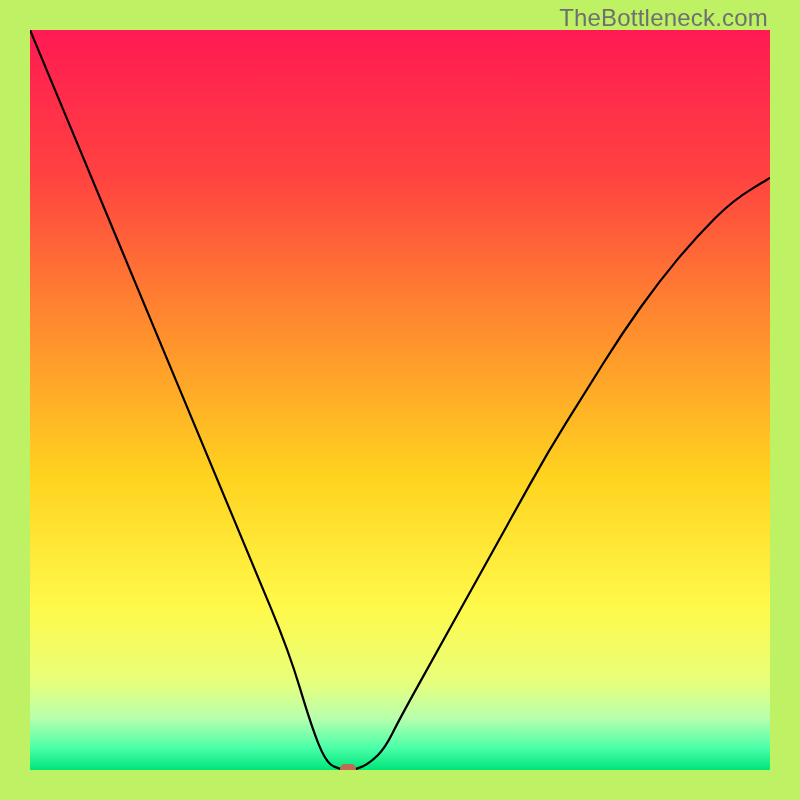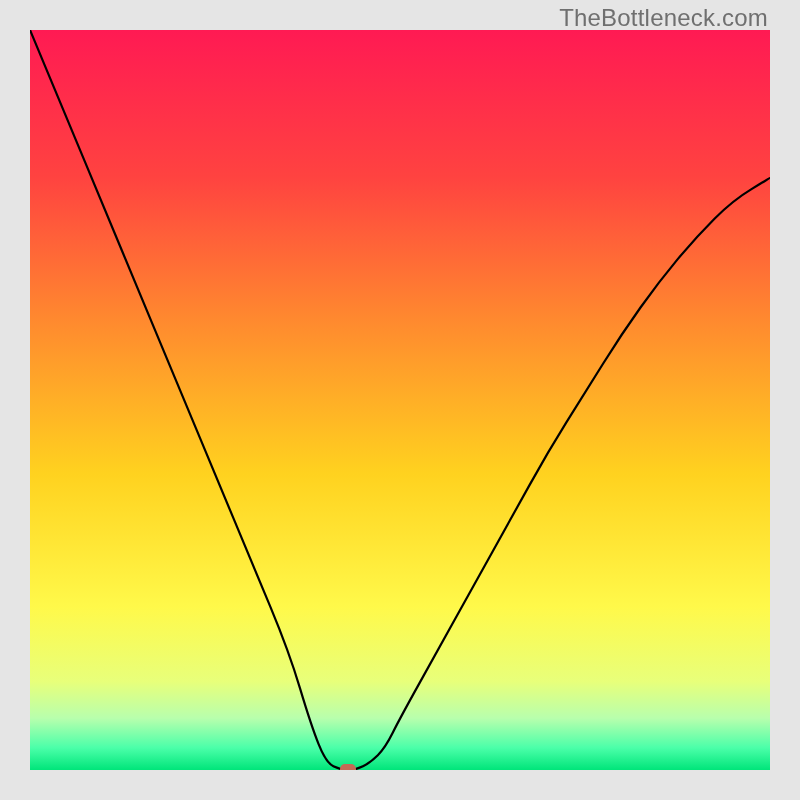--- a/index.html
+++ b/index.html
@@ -8,21 +8,21 @@
     width: 800px;
     height: 800px;
     overflow: hidden;
     background: #000;
     font-family: Arial, Helvetica, sans-serif;
   }
   .frame {
     position: relative;
     width: 800px;
     height: 800px;
-    background: #e5e5e5;
+    background: #bef264;
   }
   .plot-area {
     position: absolute;
     left: 30px;
     top: 30px;
     width: 740px;
     height: 740px;
     overflow: hidden;
   }
   .gradient-bg {

